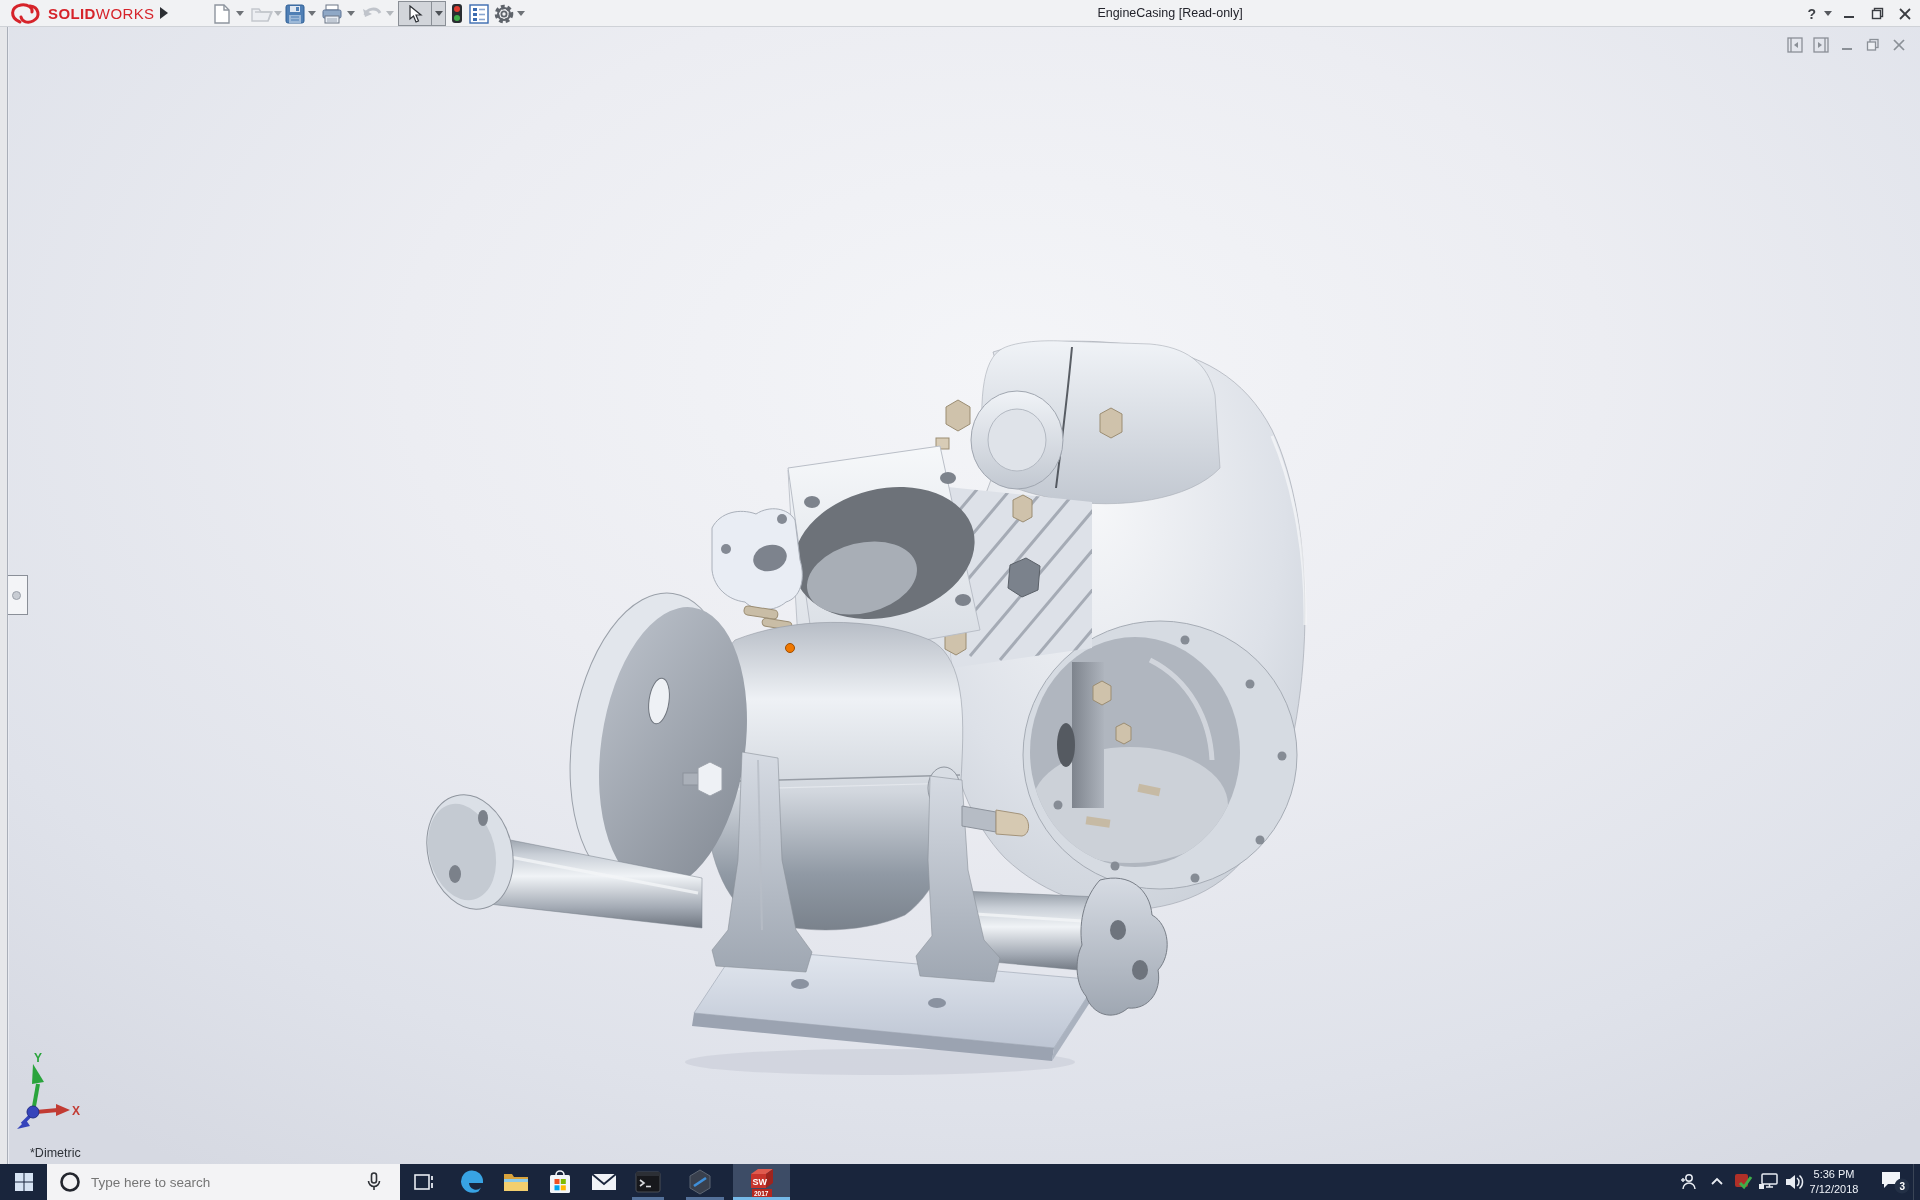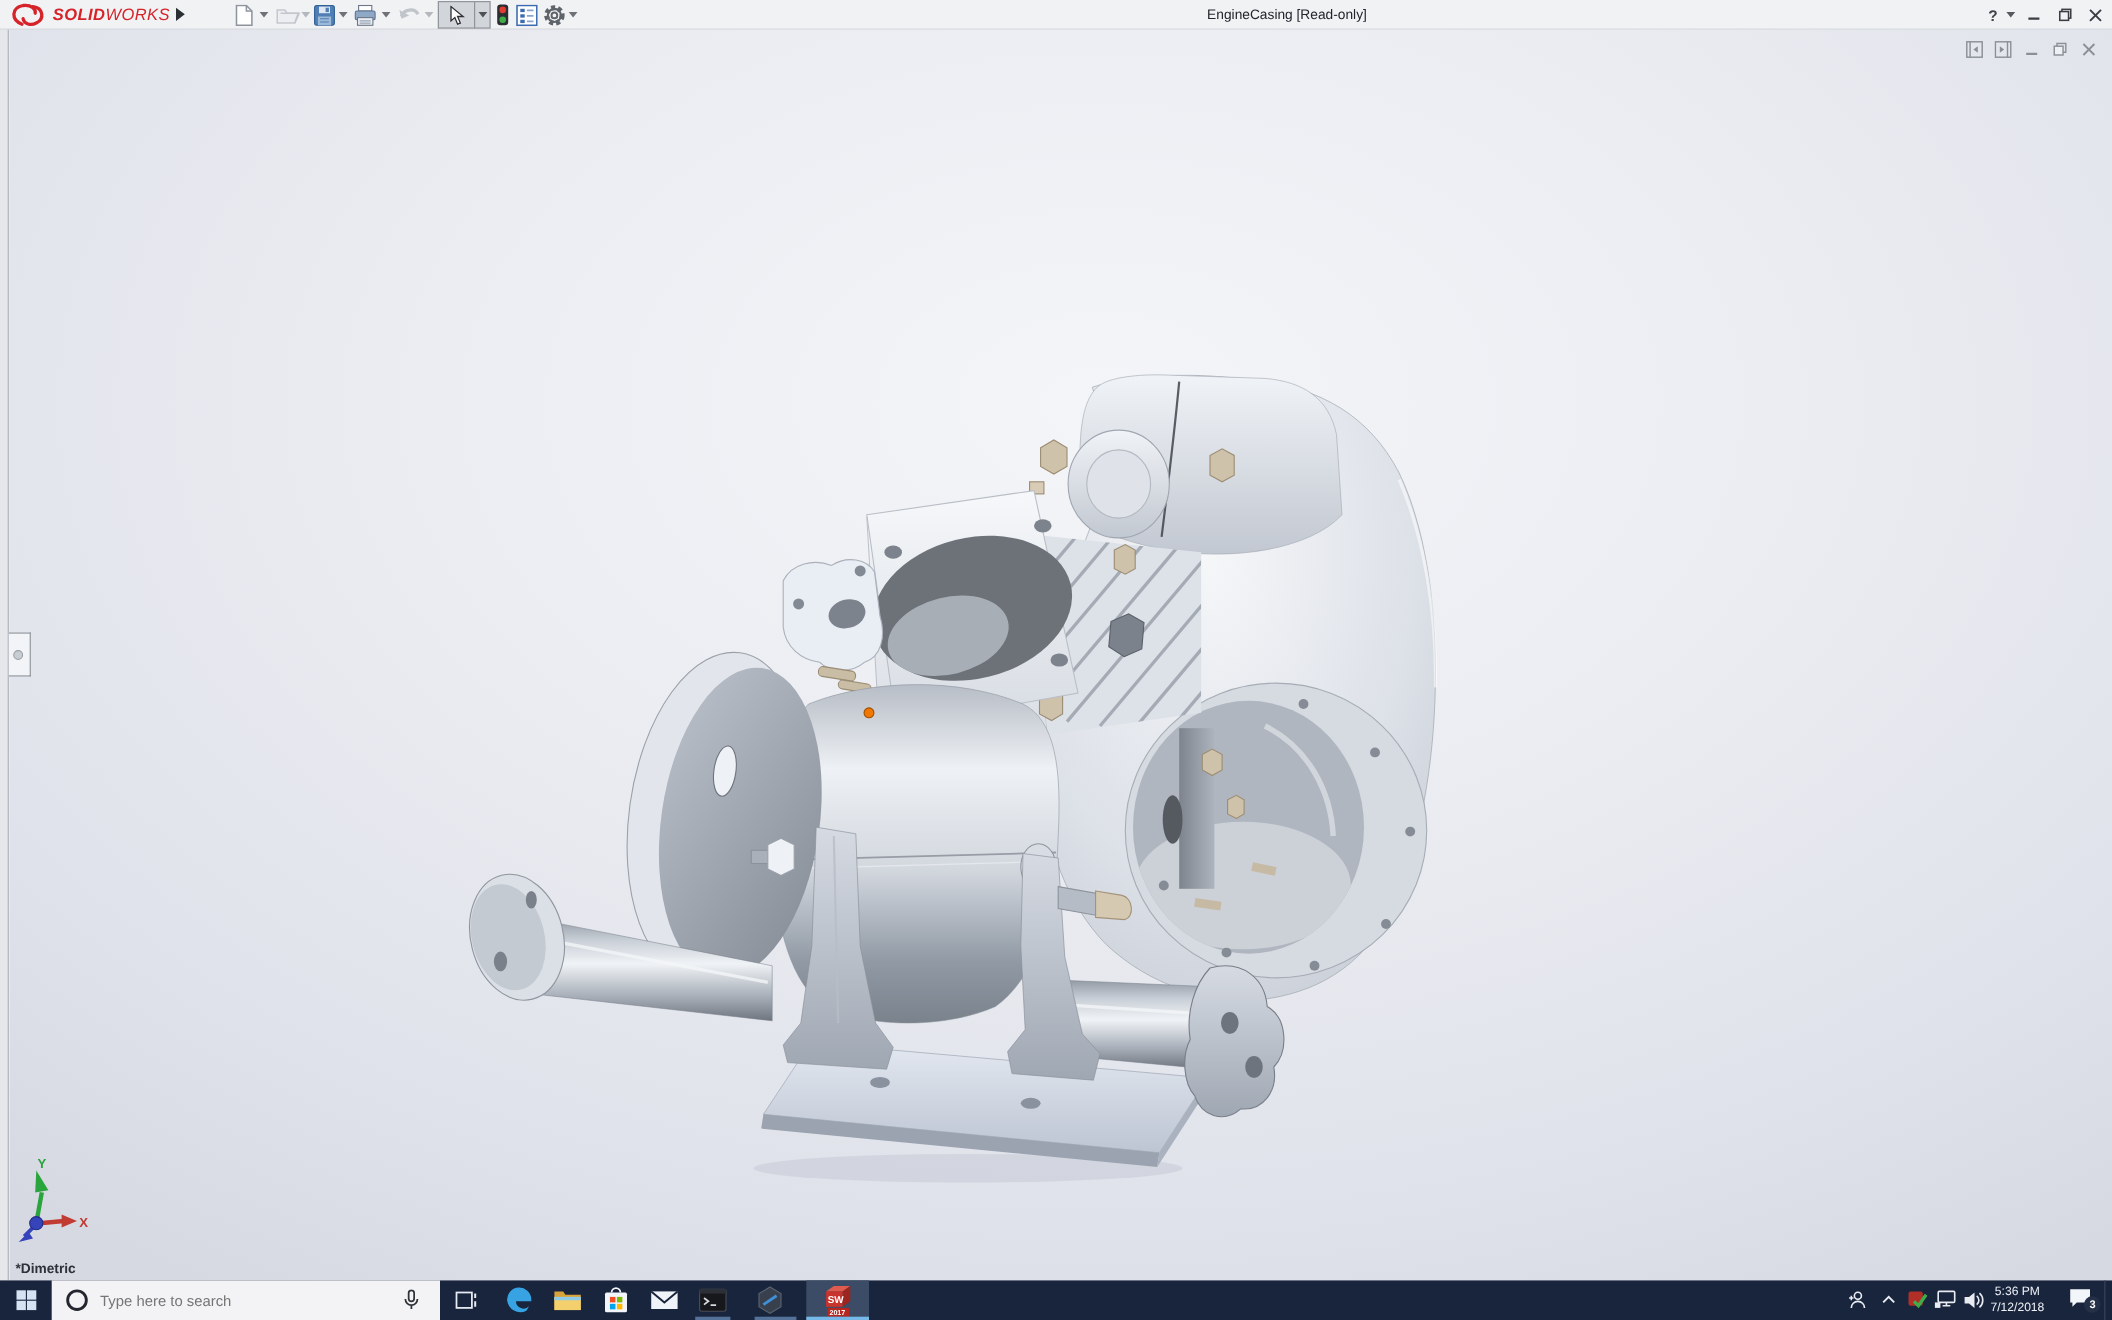--- a/index.html
+++ b/index.html
@@ -1,20 +1,20 @@
 <!DOCTYPE html>
 <html><head>
 <meta charset="utf-8">
 <style>
   * { margin:0; padding:0; box-sizing:border-box; }
   html,body { width:1920px; height:1200px; overflow:hidden; font-family:"Liberation Sans", sans-serif; background:#e9ebf1; }
 
   
   #titlebar { position:absolute; left:0; top:0; width:1920px; height:27px; background:#f1f2f4; border-bottom:1px solid #cfd2d7; }
-  #brand { position:absolute; left:6px; top:1px; height:25px; display:flex; align-items:center;font-style:italic; }
+  #brand { position:absolute; left:6px; top:1px; height:25px; display:flex; align-items:center; }
   #brand-text { font-size:15px; font-weight:800; color:#d6232a; letter-spacing:.4px; margin-left:4px; }
   #brand-text .works { font-weight:400; }
   #menu-arrow { position:absolute; left:160px; top:7px; width:0; height:0; border-left:8px solid #2b2e33; border-top:6px solid transparent; border-bottom:6px solid transparent; cursor:pointer; }
   .tool { position:absolute; top:1px; width:26px; height:25px; display:flex; align-items:center; justify-content:center; }
   .tool.pressed { background:#d2d5da; border:1px solid #8a8f96; }
   .caret { position:absolute; top:11px; width:0; height:0; border-left:4px solid transparent; border-right:4px solid transparent; border-top:5px solid #6e7277; }
   .caret.dis { border-top-color:#b4b8bd; }
   #app-title { position:absolute; left:1020px; top:6px; width:300px; text-align:center; font-size:12.5px; color:#23242c; }
   #win-controls { position:absolute; right:4px; top:0; height:27px; display:flex; align-items:center; gap:6px; }
   #help-label { font-size:14px; font-weight:700; color:#3f4247; padding:0 2px; cursor:pointer; }
@@ -23,21 +23,21 @@
 
   
   #frame-left { position:absolute; left:0; top:27px; width:8px; height:1137px; background:#e6e7ea; border-right:1px solid #a9aeb8; }
   #viewport { position:absolute; left:9px; top:27px; width:1911px; height:1137px;
     background:radial-gradient(ellipse 1500px 950px at 52% 30%, #f4f5f8 0%, #ecedf2 40%, #dfe2ea 78%, #d6d9e2 100%); }
   #model-svg { position:absolute; left:0; top:0; }
   #panel-tab { position:absolute; left:8px; top:575px; width:20px; height:40px; background:#f3f4f7; border:1px solid #8a8f98; border-left:none; cursor:pointer; }
   #panel-tab .dot { position:absolute; left:4px; top:15px; width:9px; height:9px; border-radius:50%; background:#c8ccd3; border:1px solid #9aa0a9; }
   #doc-controls { position:absolute; left:1786px; top:36px; display:flex; gap:9px; }
   .dc { width:17px; height:17px; display:flex; align-items:center; justify-content:center; cursor:pointer; }
-  #view-label { position:absolute; left:14px; top:1146px; font-size:12.5px; font-weight:700; color:#2e3238; }
+  #view-label { position:absolute; left:30px; top:1146px; font-size:12.5px; font-weight:400; color:#2e3238; }
   #triad { position:absolute; left:6px; top:1050px; }
 
   
   #taskbar { position:absolute; left:0; top:1164px; width:1920px; height:36px; background:#19253c; }
   #start-btn { position:absolute; left:0; top:0; width:47px; height:36px; display:flex; align-items:center; justify-content:center; cursor:pointer; }
   #search-box { position:absolute; left:47px; top:0; width:353px; height:36px; background:#f3f3f5; display:flex; align-items:center; cursor:text; }
   #search-box input { border:none; outline:none; background:transparent; font-size:13.5px; color:#4d7c0f; width:250px; font-family:"Liberation Sans",sans-serif; }
   .tb-icon { position:absolute; top:0; width:44px; height:36px; display:flex; align-items:center; justify-content:center; cursor:pointer; }
   .underline { position:absolute; top:33px; height:3px; background:#54719a; }
   .underline.bright { background:#76b9e8; }

